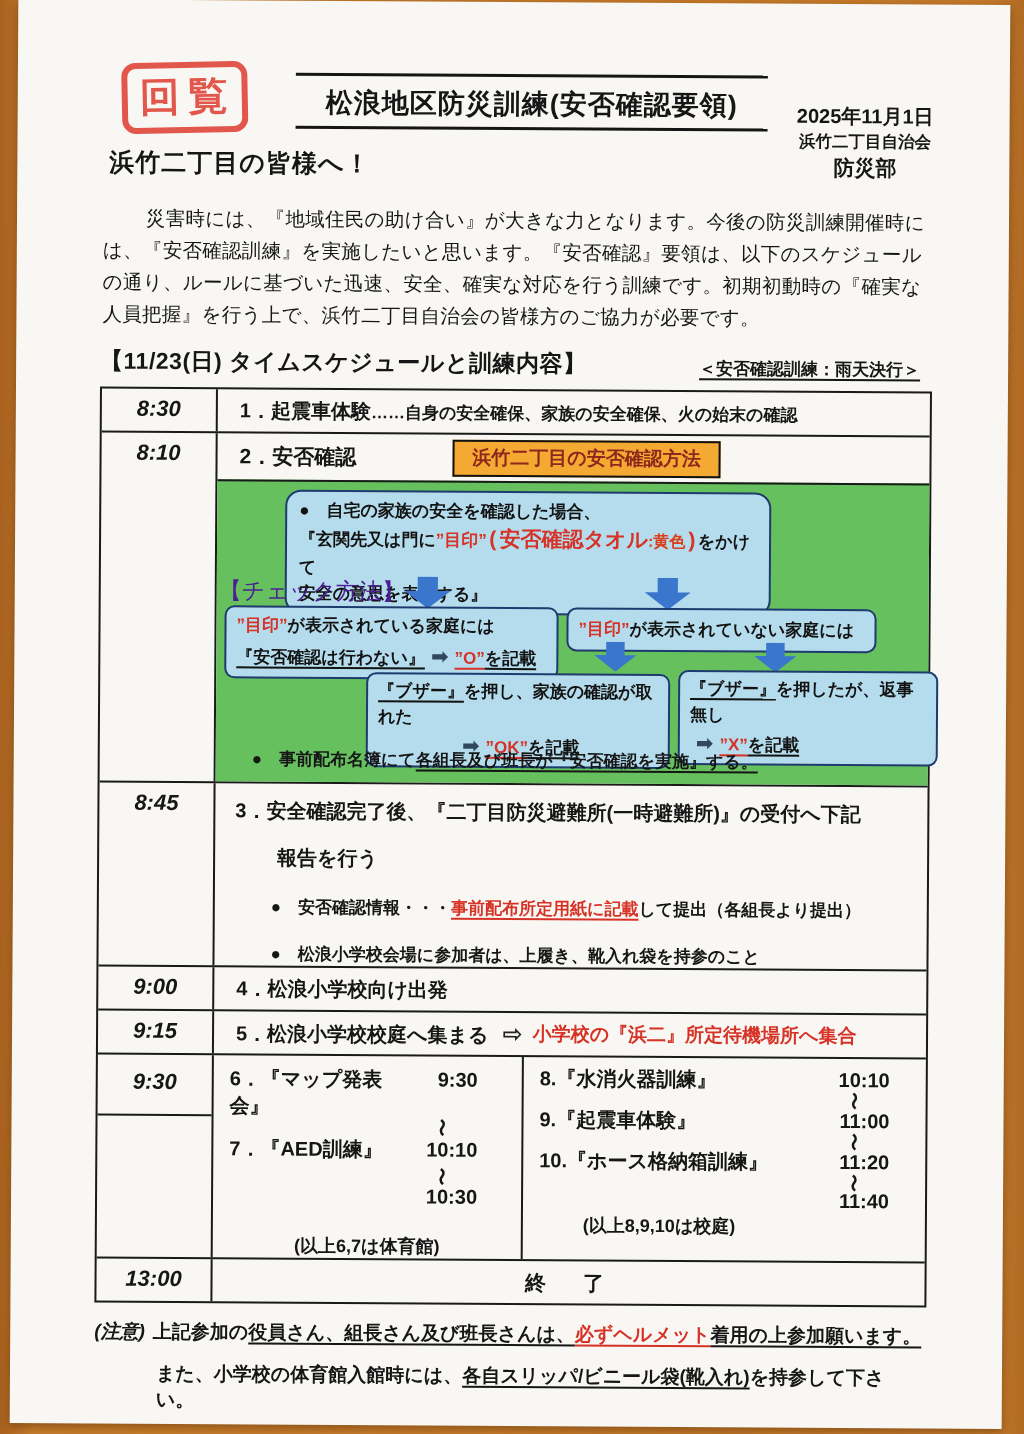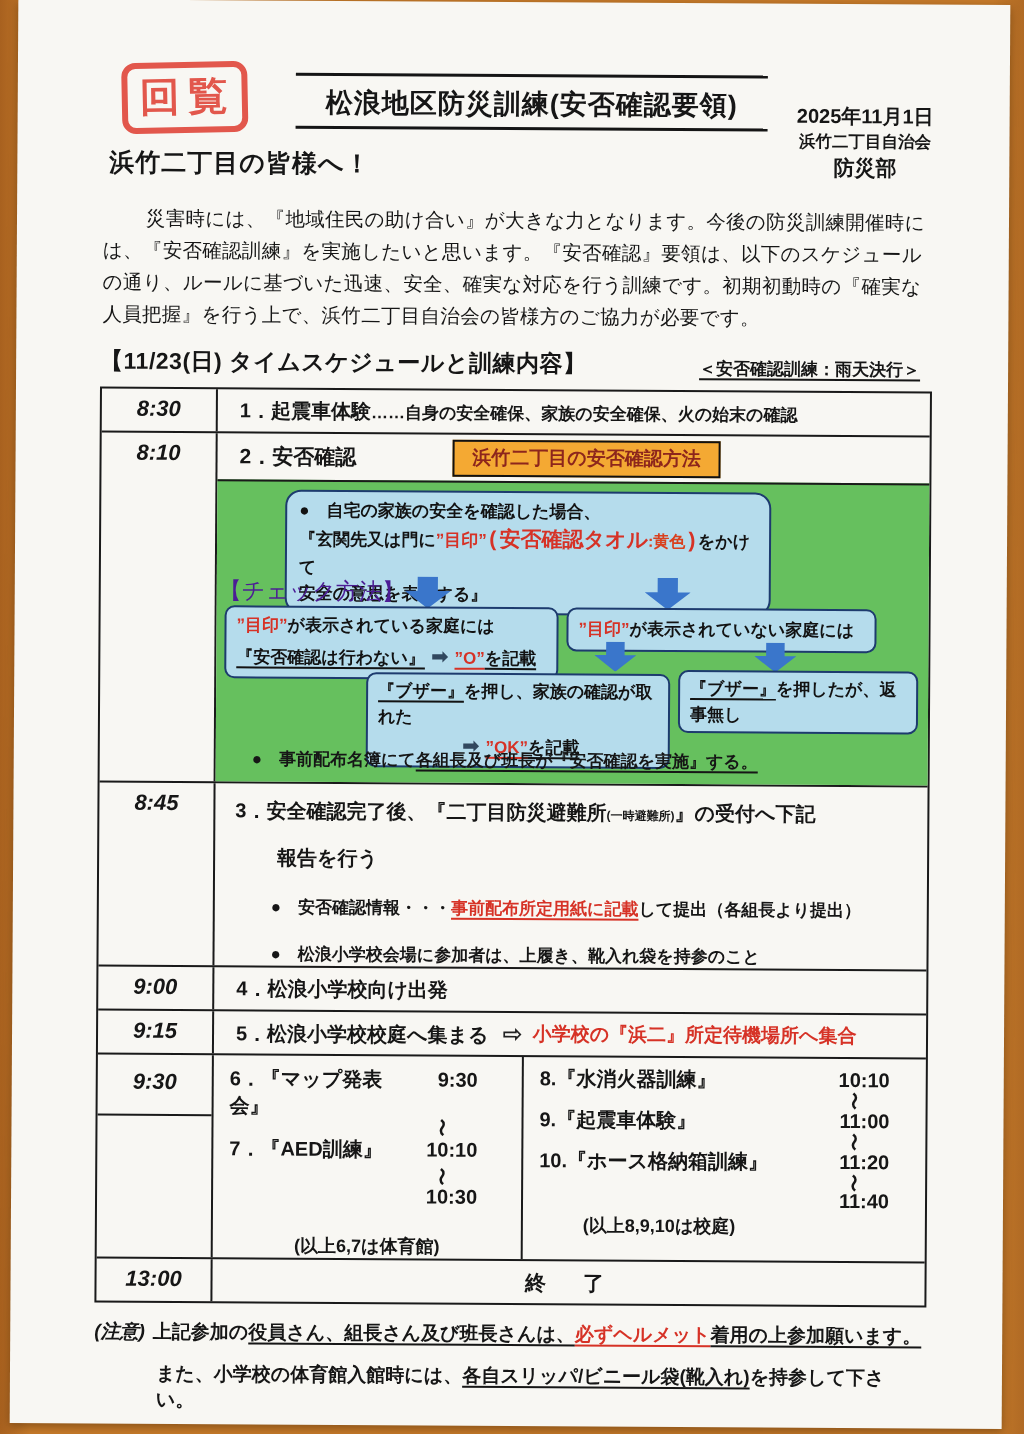--- a/index.html
+++ b/index.html
@@ -67,40 +67,40 @@
   
   .flow{position:relative;height:300px;background:#66c05e;border-top:2.4px solid #1a1a1a;}
   .fbox{
     position:absolute;background:#b5dcec;border:2.5px solid #1d3b6e;border-radius:10px;
     font-weight:bold;font-size:17px;line-height:1.5;color:#121212;box-sizing:border-box;
   }
   .fb-top{left:68px;top:8px;width:486px;border-radius:16px;padding:6px 12px;}
   .fb-left{left:8px;top:124px;width:334px;padding:4px 10px;line-height:1.6;}
   .fb-right{left:350px;top:124px;width:310px;padding:7px 10px;}
   .fb-ok{left:150px;top:190px;width:304px;padding:4px 10px;}
-  .fb-ng{left:462px;top:186px;width:240px;padding:4px 10px;}
+  .fb-ng{left:462px;top:186px;width:260px;padding:4px 10px;}
   .checklabel{position:absolute;left:2px;top:94px;color:#4c1d95;font-size:23px;font-weight:normal;}
   .block-arrow{
     position:absolute;background:#3a76cb;
     clip-path:polygon(28% 0,72% 0,72% 45%,100% 45%,50% 100%,0 45%,28% 45%);
   }
   .a1{left:188px;top:94px;width:46px;height:32px;}
   .a2{left:428px;top:94px;width:46px;height:32px;}
   .a3{left:378px;top:158px;width:42px;height:30px;}
   .a4{left:538px;top:158px;width:42px;height:30px;}
   .flow-bottom{position:absolute;left:36px;top:266px;font-size:17px;font-weight:bold;}
   .dk-arrow{color:#31485f;font-size:21px;margin:0 6px;font-weight:bold;}
   .red{color:#d63226;}
   .red-big{color:#d63226;font-size:21px;font-family:Liberation Mono, monospace;}
   .red-small{color:#d9401d;font-size:16px;}
   .u{text-decoration:underline;text-decoration-thickness:2px;text-underline-offset:4px;}
   .ctr{text-align:center;}
   
   .r845 .l1{font-size:20px;font-weight:bold;margin:14px 0 0 20px;}
-  .r845 .l1 .sm{font-size:12px;}
+  .r845 .l1 .sm{font-size:20px;}
   .r845 .l2{font-size:20px;font-weight:bold;margin:20px 0 0 62px;}
   .r845 .b{font-size:17px;font-weight:bold;margin:24px 0 0 56px;}
   .r845{min-height:178px;}
   
   .r915{display:flex;align-items:center;}
   .r915 .white-arrow{font-size:24px;margin:0 10px 0 14px;font-weight:bold;color:#222;}
   .r915 .dest{font-size:19px;font-weight:bold;}
   
   .r930{display:flex;min-height:200px;}
   .sub-l{flex:0 0 310px;border-right:2.4px solid #1a1a1a;padding:10px 0 0 0;box-sizing:border-box;}
@@ -183,20 +183,21 @@
               <span class="red">”目印”</span><span>が表示されていない家庭には</span>
             </div>
             <div class="block-arrow a3"></div>
             <div class="block-arrow a4"></div>
             <div class="fbox fb-ok">
               <div><span class="u">『ブザー』</span><span>を押し、家族の確認が取れた</span></div>
               <div class="ctr"><span class="dk-arrow">➡</span><span class="red u">”OK”</span><span class="u">を記載</span></div>
             </div>
             <div class="fbox fb-ng">
               <div><span class="u">『ブザー』</span><span>を押したが、返事無し</span></div>
+              <div><span class="dk-arrow">➡</span><span class="red u">”X”</span><span class="u">を記載</span></div>
             </div>
             <div class="flow-bottom"><span>●　</span><span>事前配布名簿にて</span><span class="u">各組長及び班長が『安否確認を実施』する。</span></div>
           </div>
         </div>
       </div>
 
       <div class="trow r845">
         <div class="tc-time">8:45</div>
         <div class="tc-body">
           <div class="l1"><span>3．安全確認完了後、『二丁目防災避難所</span><span class="sm">(一時避難所)</span><span>』の受付へ下記</span></div>

